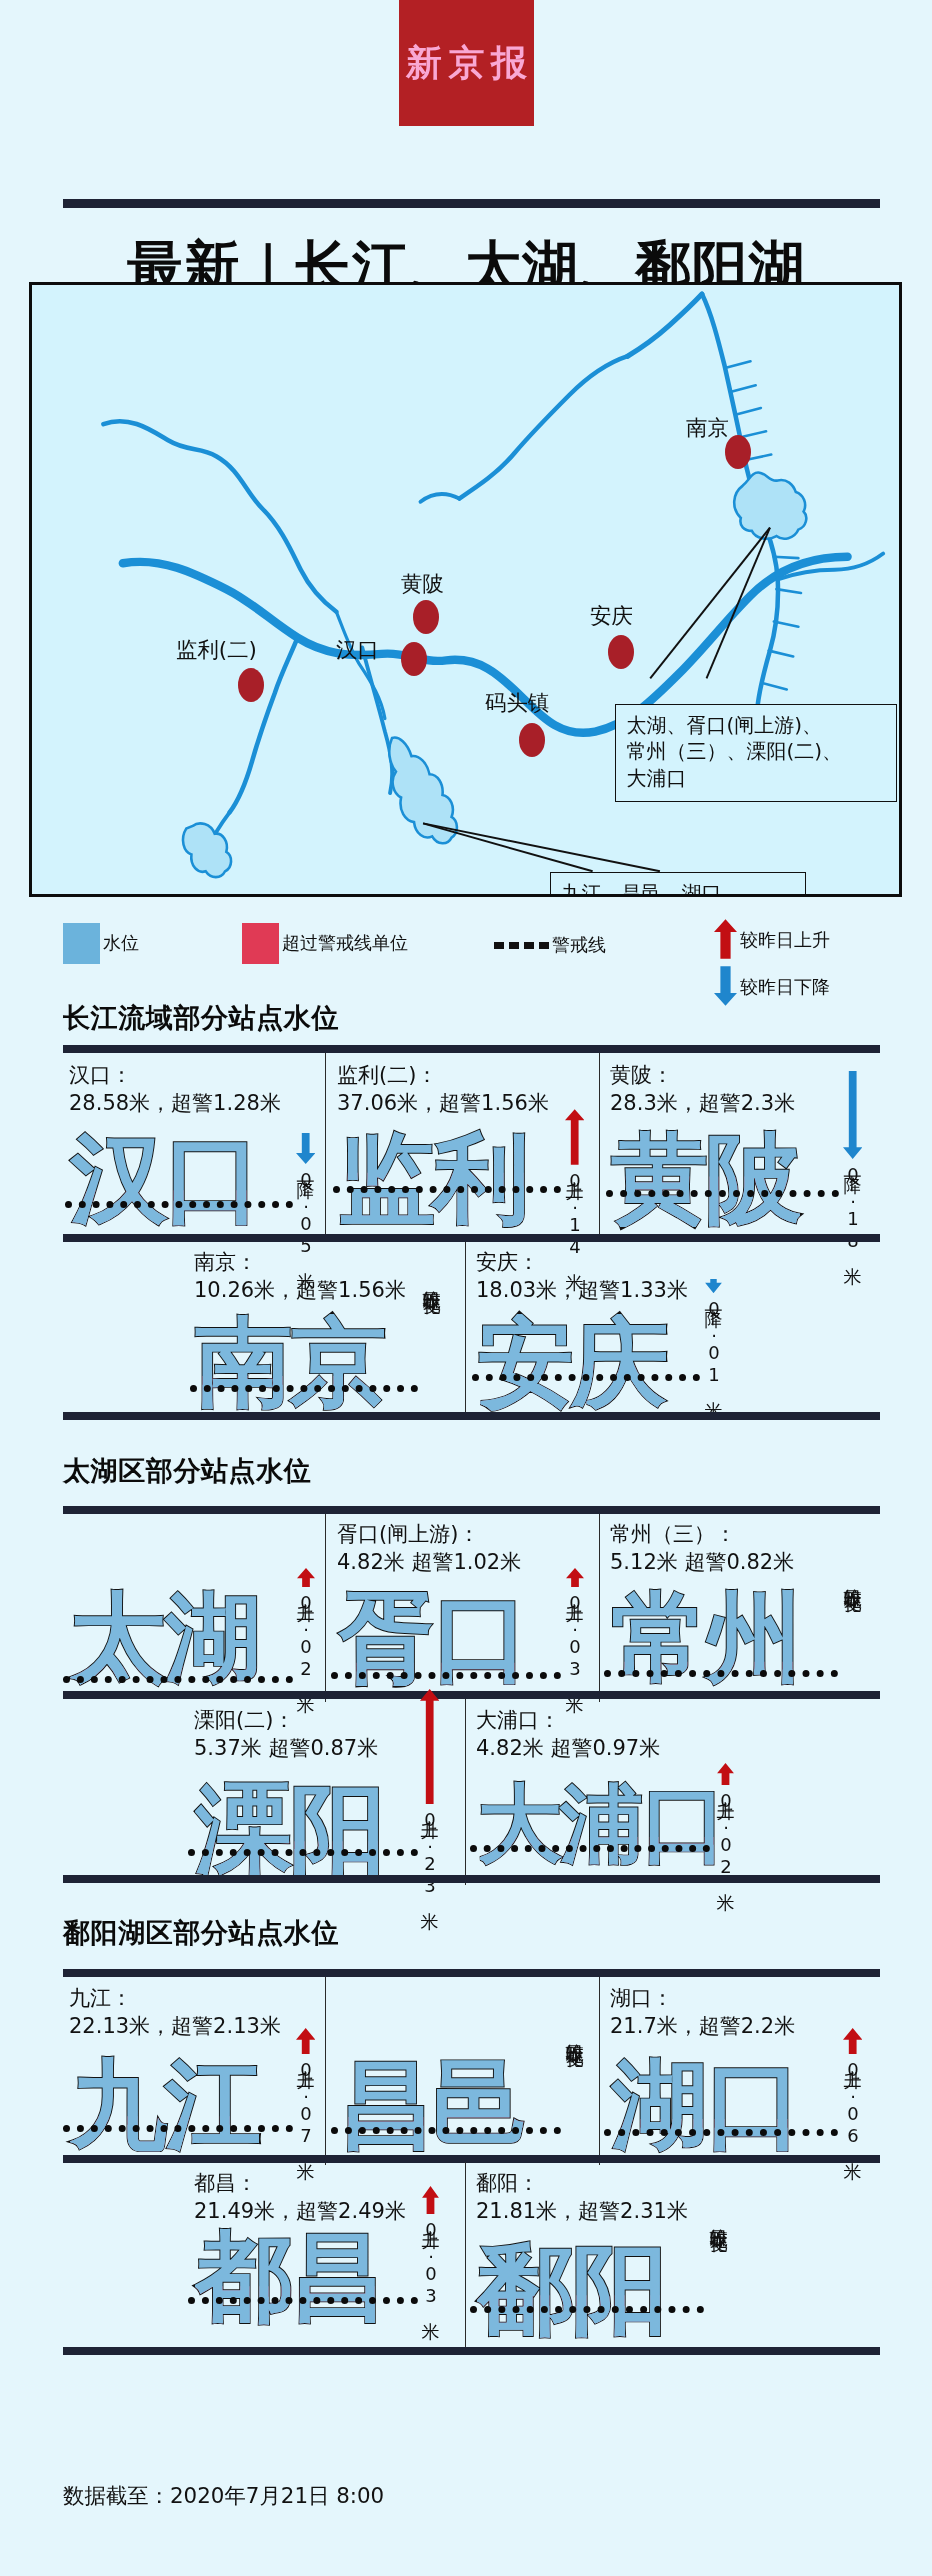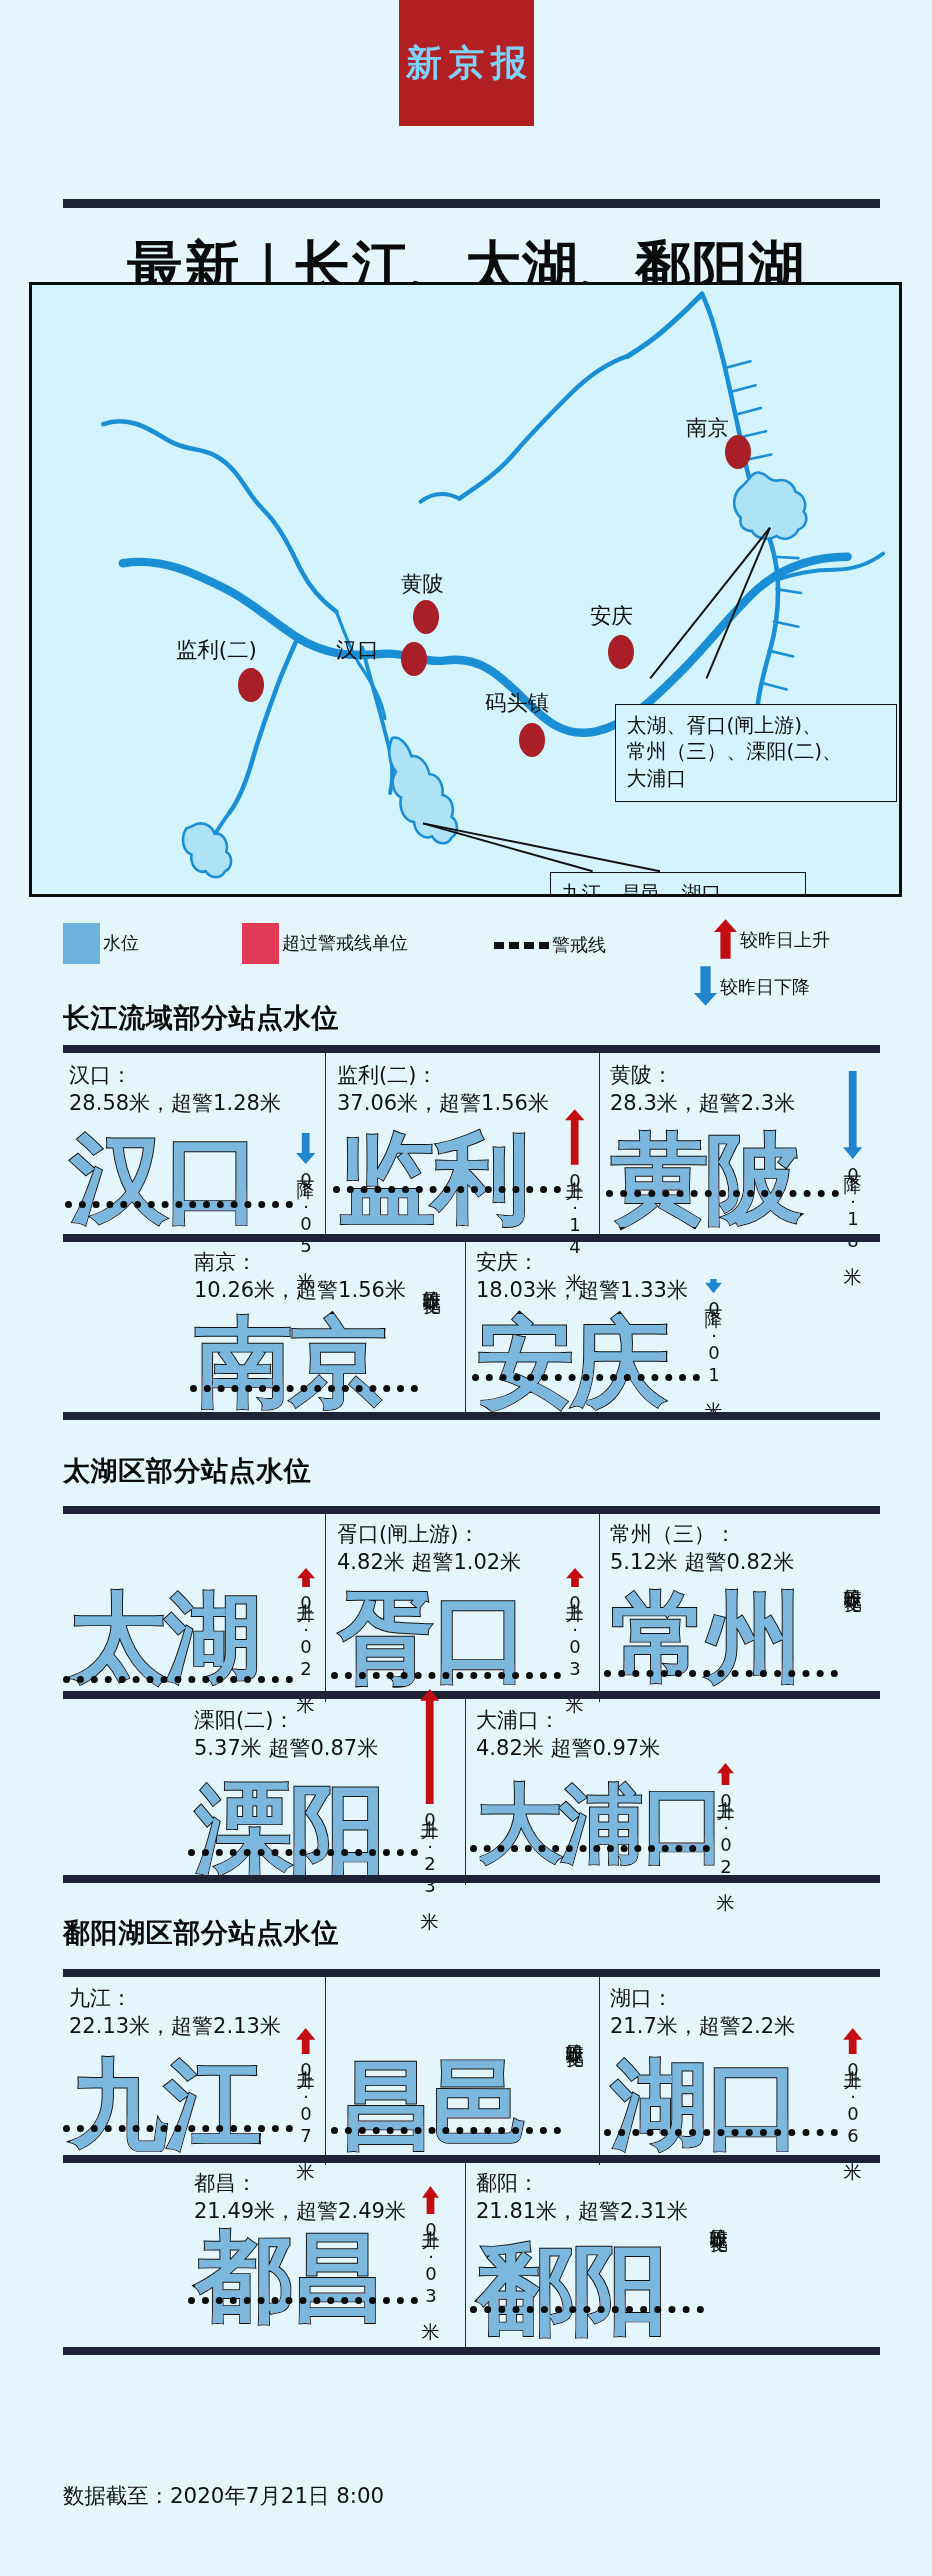--- a/index.html
+++ b/index.html
@@ -22,21 +22,21 @@
   }
 
   
   .masthead {
     position: absolute;
     top: 0px;
     left: 399px;
     width: 135px;
     height: 126px;
     background: #b32024;
-    color: #7dd3fc;
+    color: #f9a8d4;
     display: flex;
     align-items: center;
     justify-content: center;
     letter-spacing: 6.5px;
     font-size: 36px;
     font-weight: bold;
     text-indent: 6.5px;
     font-family: "DejaVu Serif", "Liberation Serif", serif;
   }
 
@@ -337,21 +337,21 @@
       <span class="lg-text">警戒线</span>
     </div>
     <div class="lg-item" style="left:651px; top:0px;">
       <span>
         <svg width="23" height="40" viewBox="0 0 36 62">
           <polygon points="18,0 36,20 26,20 26,62 10,62 10,20 0,20" fill="#c20e13"></polygon>
         </svg>
       </span>
       <span class="lg-text">较昨日上升</span>
     </div>
-    <div class="lg-item" style="left:631px; top:47px;align-items:center;">
+    <div class="lg-item" style="left:651px; top:47px;align-items:center;">
       <span>
         <svg width="23" height="40" viewBox="0 0 36 62">
           <polygon points="18,62 36,42 26,42 26,0 10,0 10,42 0,42" fill="#1f86cd"></polygon>
         </svg>
       </span>
       <span class="lg-text">较昨日下降</span>
     </div>
   </div>
 
   <div class="sec-title" style="top:1000px;">长江流域部分站点水位</div>

